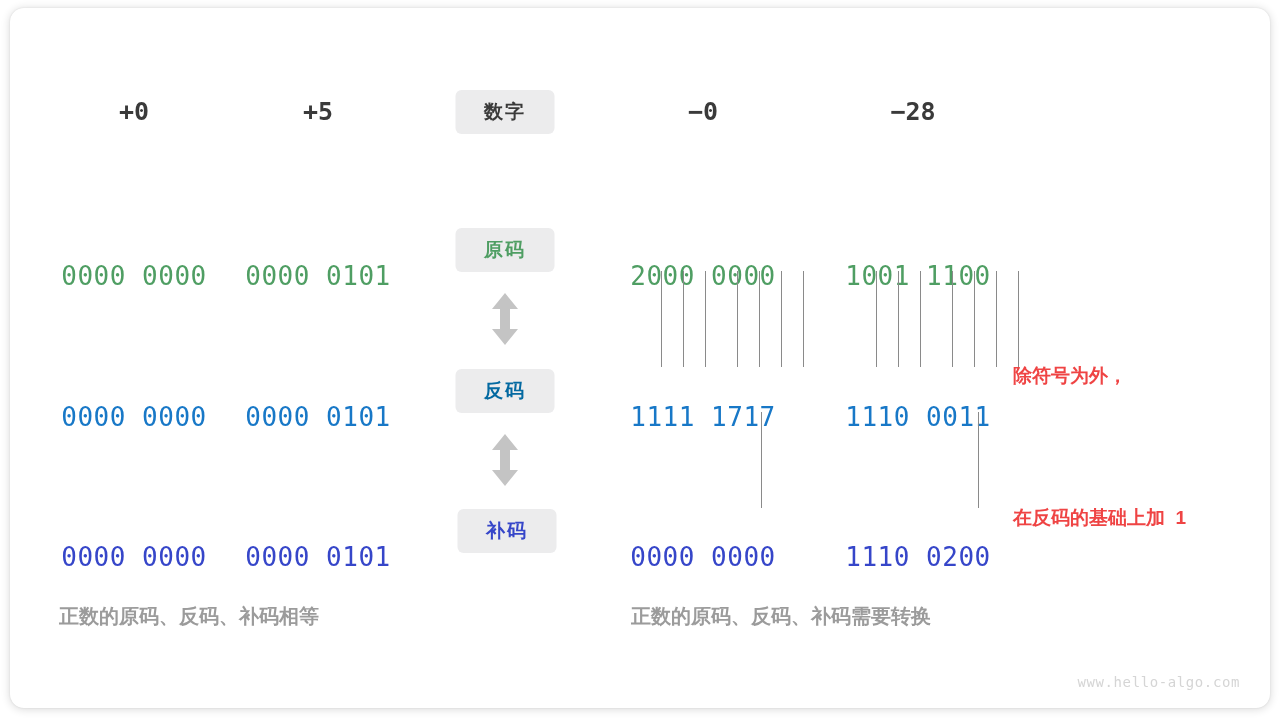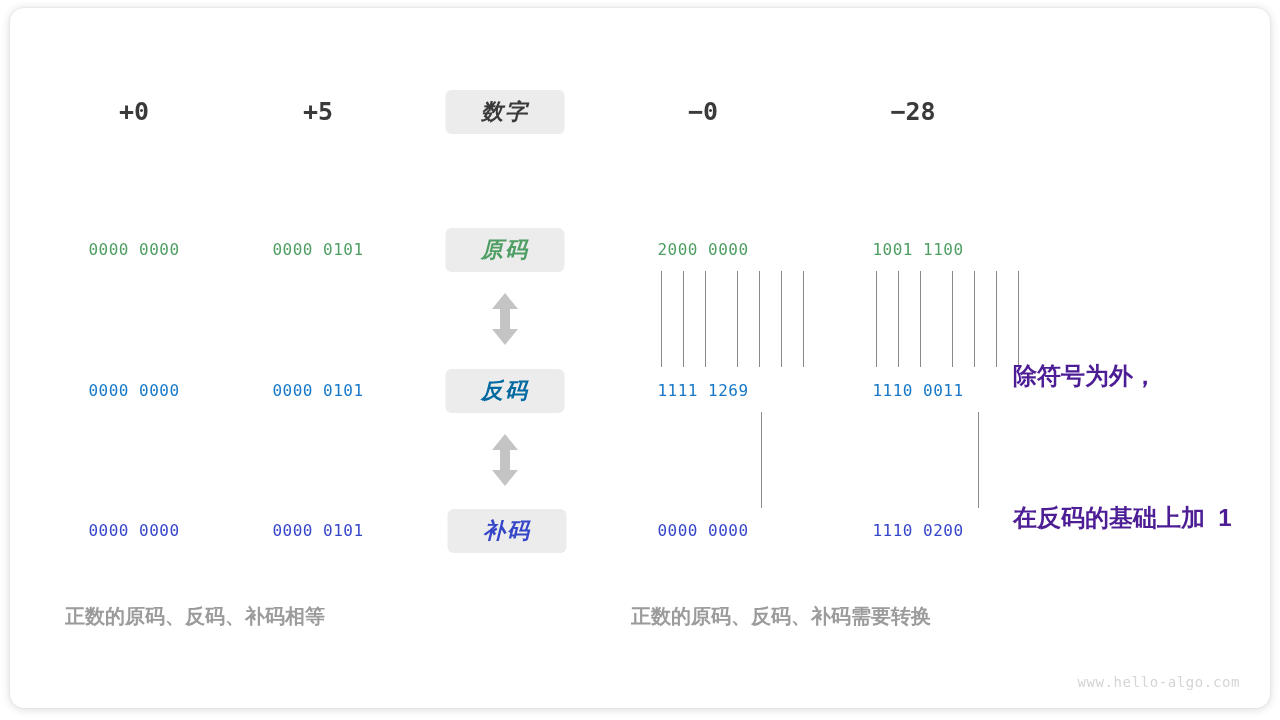--- a/index.html
+++ b/index.html
@@ -46,45 +46,45 @@
     font-size: 25px;
     font-weight: bold;
     color: #3a3a3a;
     text-align: center;
     transform: translate(-50%, -50%);
   }
 
   
   .bits {
     font-family: "DejaVu Sans Mono", "Liberation Mono", monospace;
-    font-size: 16px;
+    font-size: 26px;
     font-weight: 500;
     letter-spacing: 0.5px;
     transform: translate(-50%, -50%);
     text-align: center;
+    margin-top: 26px;
   }
   .row-true  { color: #4f9e63; }
   .row-ones  { color: #1878c7; }
   .row-twos  { color: #3646c9; }
 
   
   .badge {
     position: absolute;
     background: #ececed;
     border-radius: 6px;
     height: 44px;
-    width: 119px;
+    width: 99px;
     display: flex;
     align-items: center;
     justify-content: center;
-    font-size: 22px;
+    font-size: 19px;
     font-weight: bold;
     letter-spacing: 2px;
     transform: translate(-50%, -50%);
-    font-style: italic;
   }
   .badge-head { color: #3a3a3a; }
   .badge-true { color: #4f9e63; }
   .badge-ones { color: #0369a1; }
   .badge-twos { color: #3646c9; }
 
   
   .tick {
     position: absolute;
     width: 1px;
@@ -93,22 +93,22 @@
 
   
   .dbl-arrow {
     position: absolute;
     transform: translate(-50%, -50%);
   }
 
   
   .note {
     position: absolute;
-    color: #4c1d95;
-    font-size: 24px;
+    color: #ef4444;
+    font-size: 19px;
     font-weight: bold;
     line-height: 34px;
     white-space: pre;
   }
 
   
   .caption {
     position: absolute;
     color: #9b9b9b;
     font-size: 20px;
@@ -178,21 +178,21 @@
     <div class="note" style="left:1003px; top:283px;">
       <div>除符号为外，</div>
     </div>
 
     <div class="cell bits row-ones" style="left:124px; top:383px;">0000 0000</div>
 
     <div class="cell bits row-ones" style="left:308px; top:383px;">0000 0101</div>
 
     <div class="badge badge-ones" style="left:495px; top:383px;">反码</div>
 
-    <div class="cell bits row-ones" style="left:693px; top:383px;">1111 1269</div>
+    <div class="cell bits row-ones" style="left:693px; top:383px;">1111 1717</div>
 
     <div class="cell bits row-ones" style="left:908px; top:383px;">1110 0011</div>
 
     <div class="tick" style="left:751px; top:404px; height:96px;"></div>
     <div class="tick" style="left:968px; top:404px; height:96px;"></div>
 
     <div class="dbl-arrow" style="left:495px; top:454px;">
       <svg width="30" height="56" viewBox="0 0 30 56" xmlns="http://www.w3.org/2000/svg">
         <path d="M15 2 L28 18 L20 18 L20 38 L28 38 L15 54 L2 38 L10 38 L10 18 L2 18 Z" fill="#c4c4c4"></path>
       </svg>
@@ -205,20 +205,20 @@
     <div class="cell bits row-twos" style="left:124px; top:523px;">0000 0000</div>
 
     <div class="cell bits row-twos" style="left:308px; top:523px;">0000 0101</div>
 
     <div class="badge badge-twos" style="left:497px; top:523px;">补码</div>
 
     <div class="cell bits row-twos" style="left:693px; top:523px;">0000 0000</div>
 
     <div class="cell bits row-twos" style="left:908px; top:523px;">1110 0200</div>
 
-    <div class="caption" style="left:55px; top:595px;">正数的原码、反码、补码相等</div>
+    <div class="caption" style="left:49px; top:595px;">正数的原码、反码、补码相等</div>
 
     <div class="caption" style="left:621px; top:595px;">正数的原码、反码、补码需要转换</div>
 
     <div class="watermark">www.hello-algo.com</div>
 
   </div>
 </div>
 
 </body></html>

